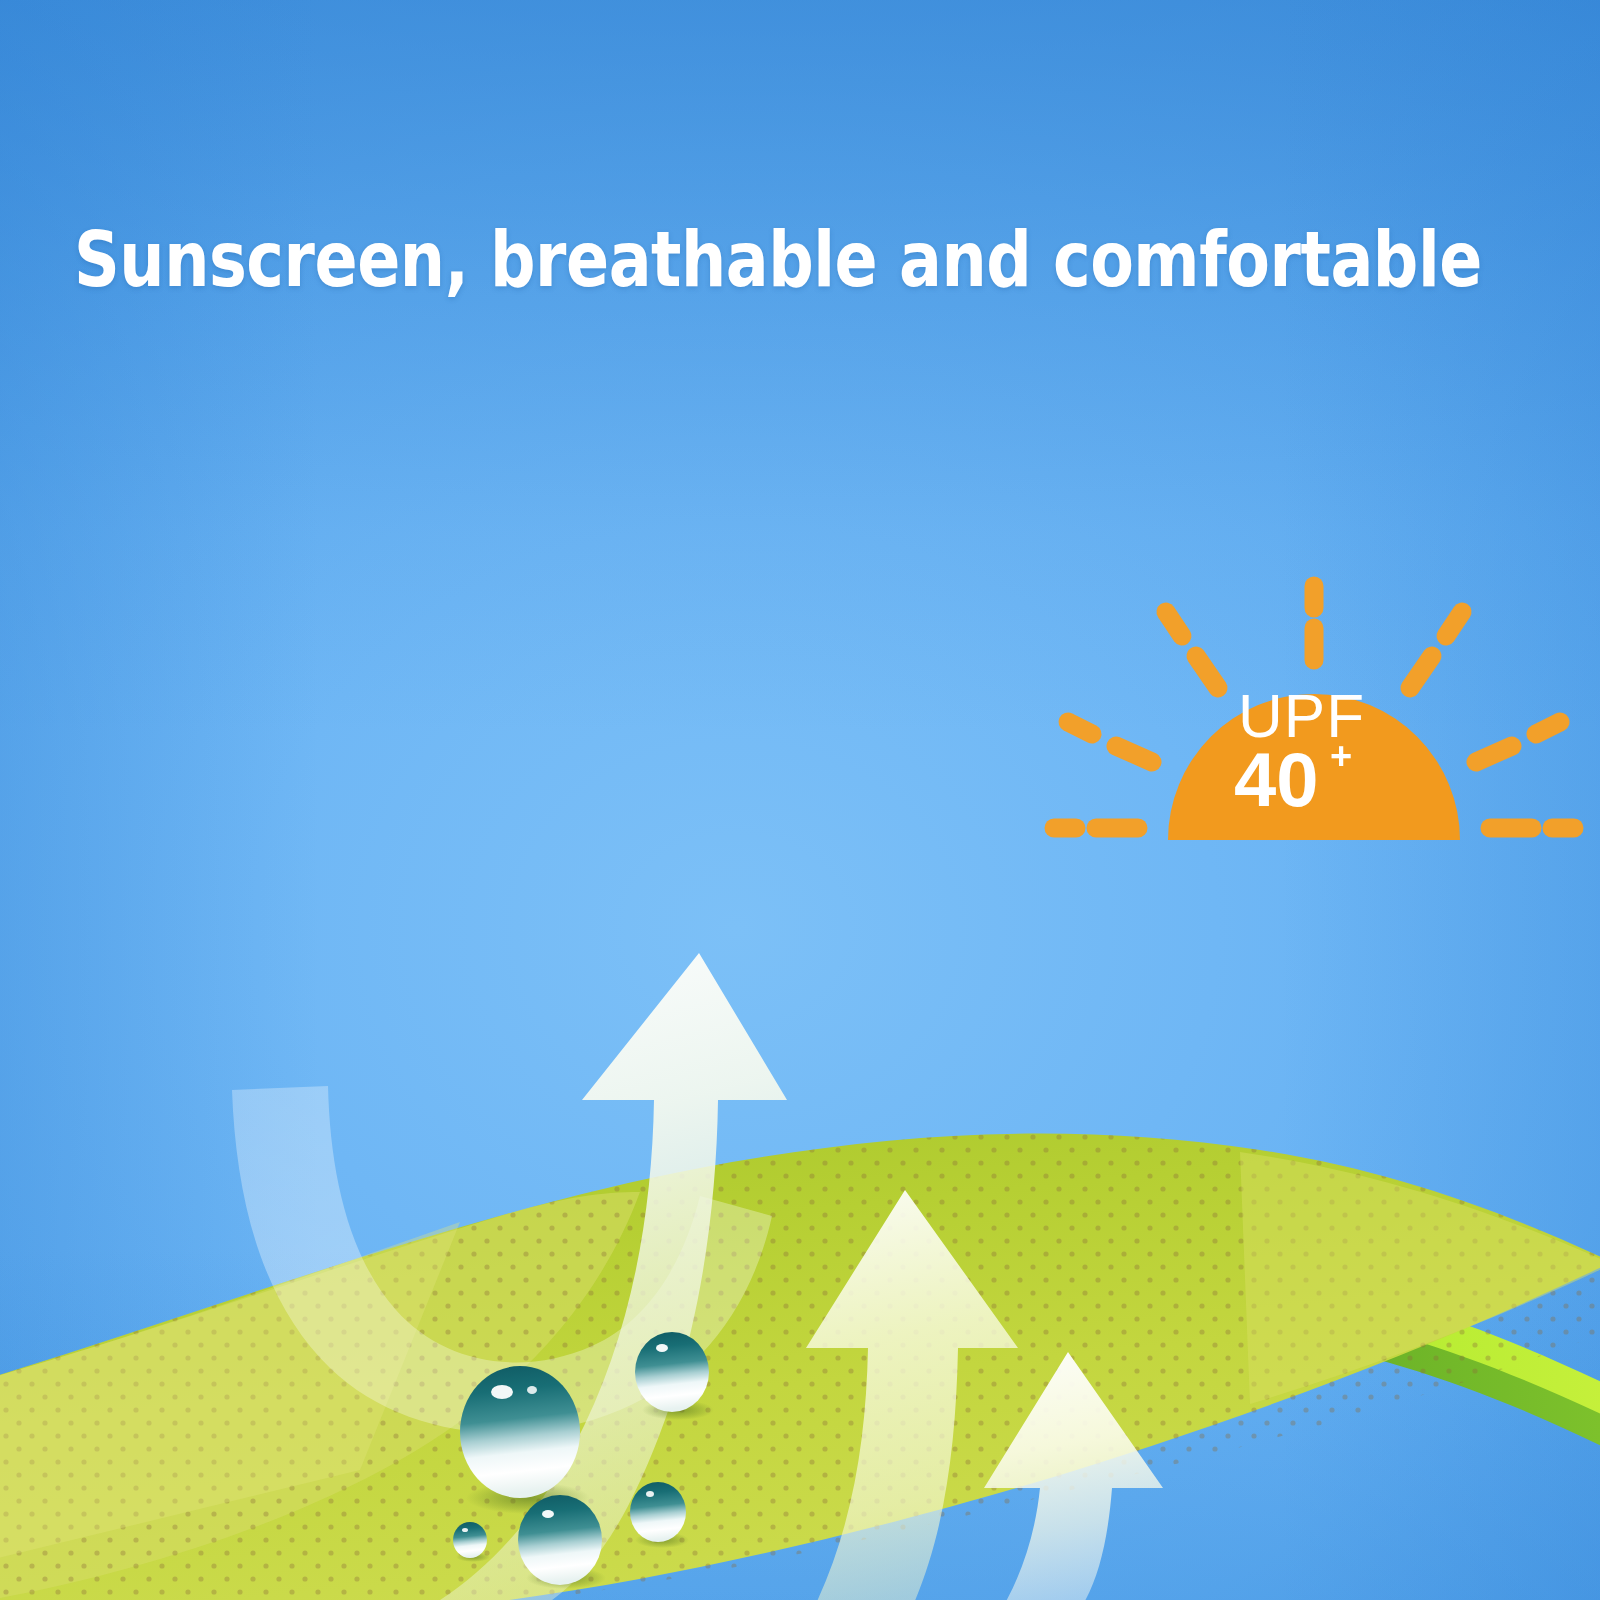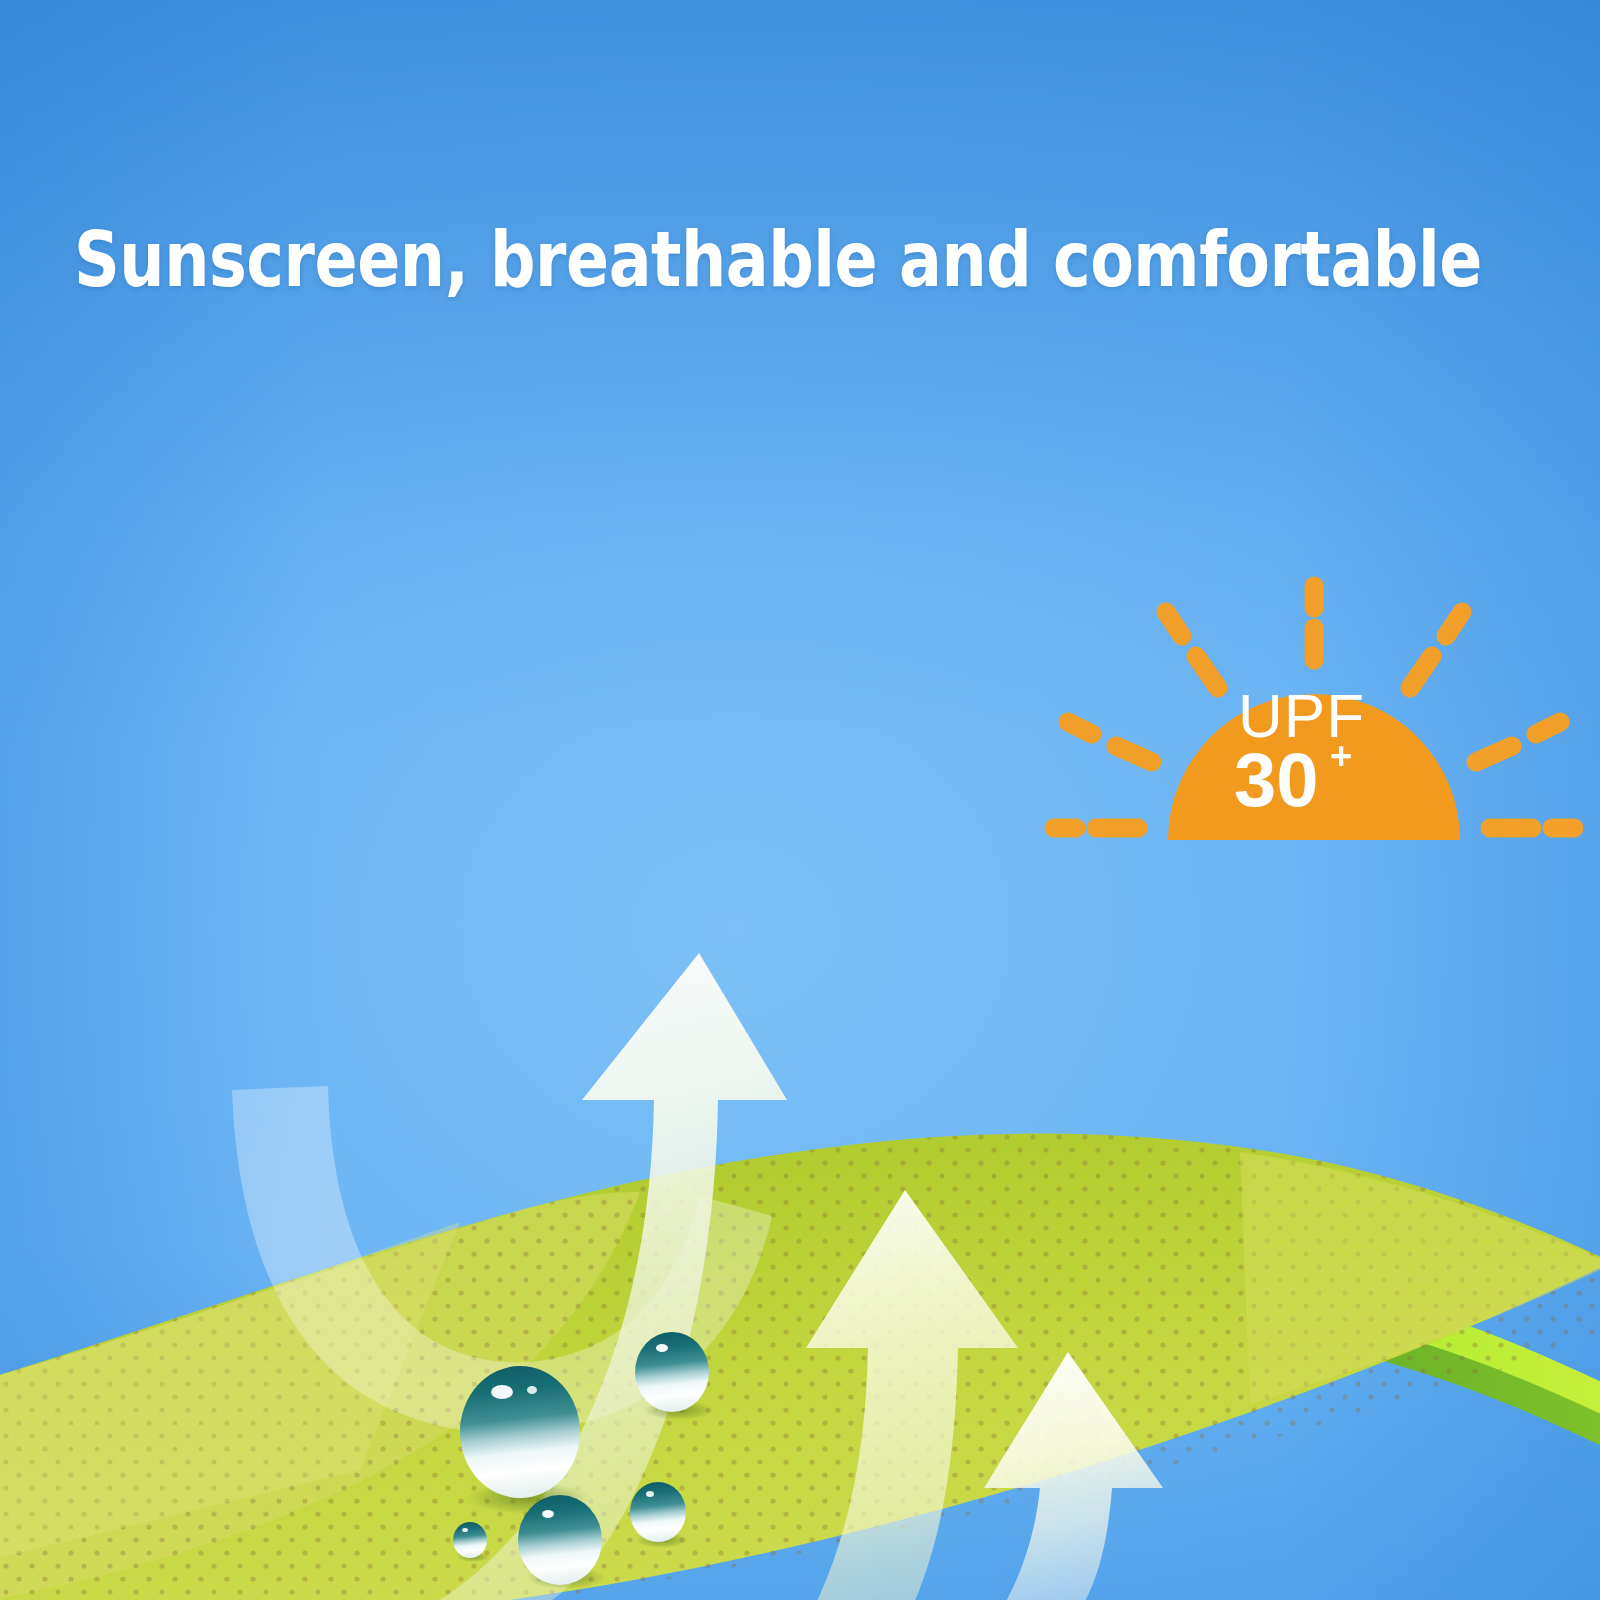--- a/index.html
+++ b/index.html
@@ -395,17 +395,17 @@
         <line x1="1076" y1="828" x2="1054" y2="828" stroke-width="19"></line>
 
         <line x1="1490" y1="828" x2="1532" y2="828" stroke-width="19"></line>
         <line x1="1552" y1="828" x2="1574" y2="828" stroke-width="19"></line>
       </g>
     </g>
   </svg>
 
   <div class="sun-badge">
     <span class="upf-word">UPF</span>
-    <span class="upf-num">30</span>
+    <span class="upf-num">40</span>
     <span class="upf-plus">+</span>
   </div>
 
 </div>
 
 </body></html>

